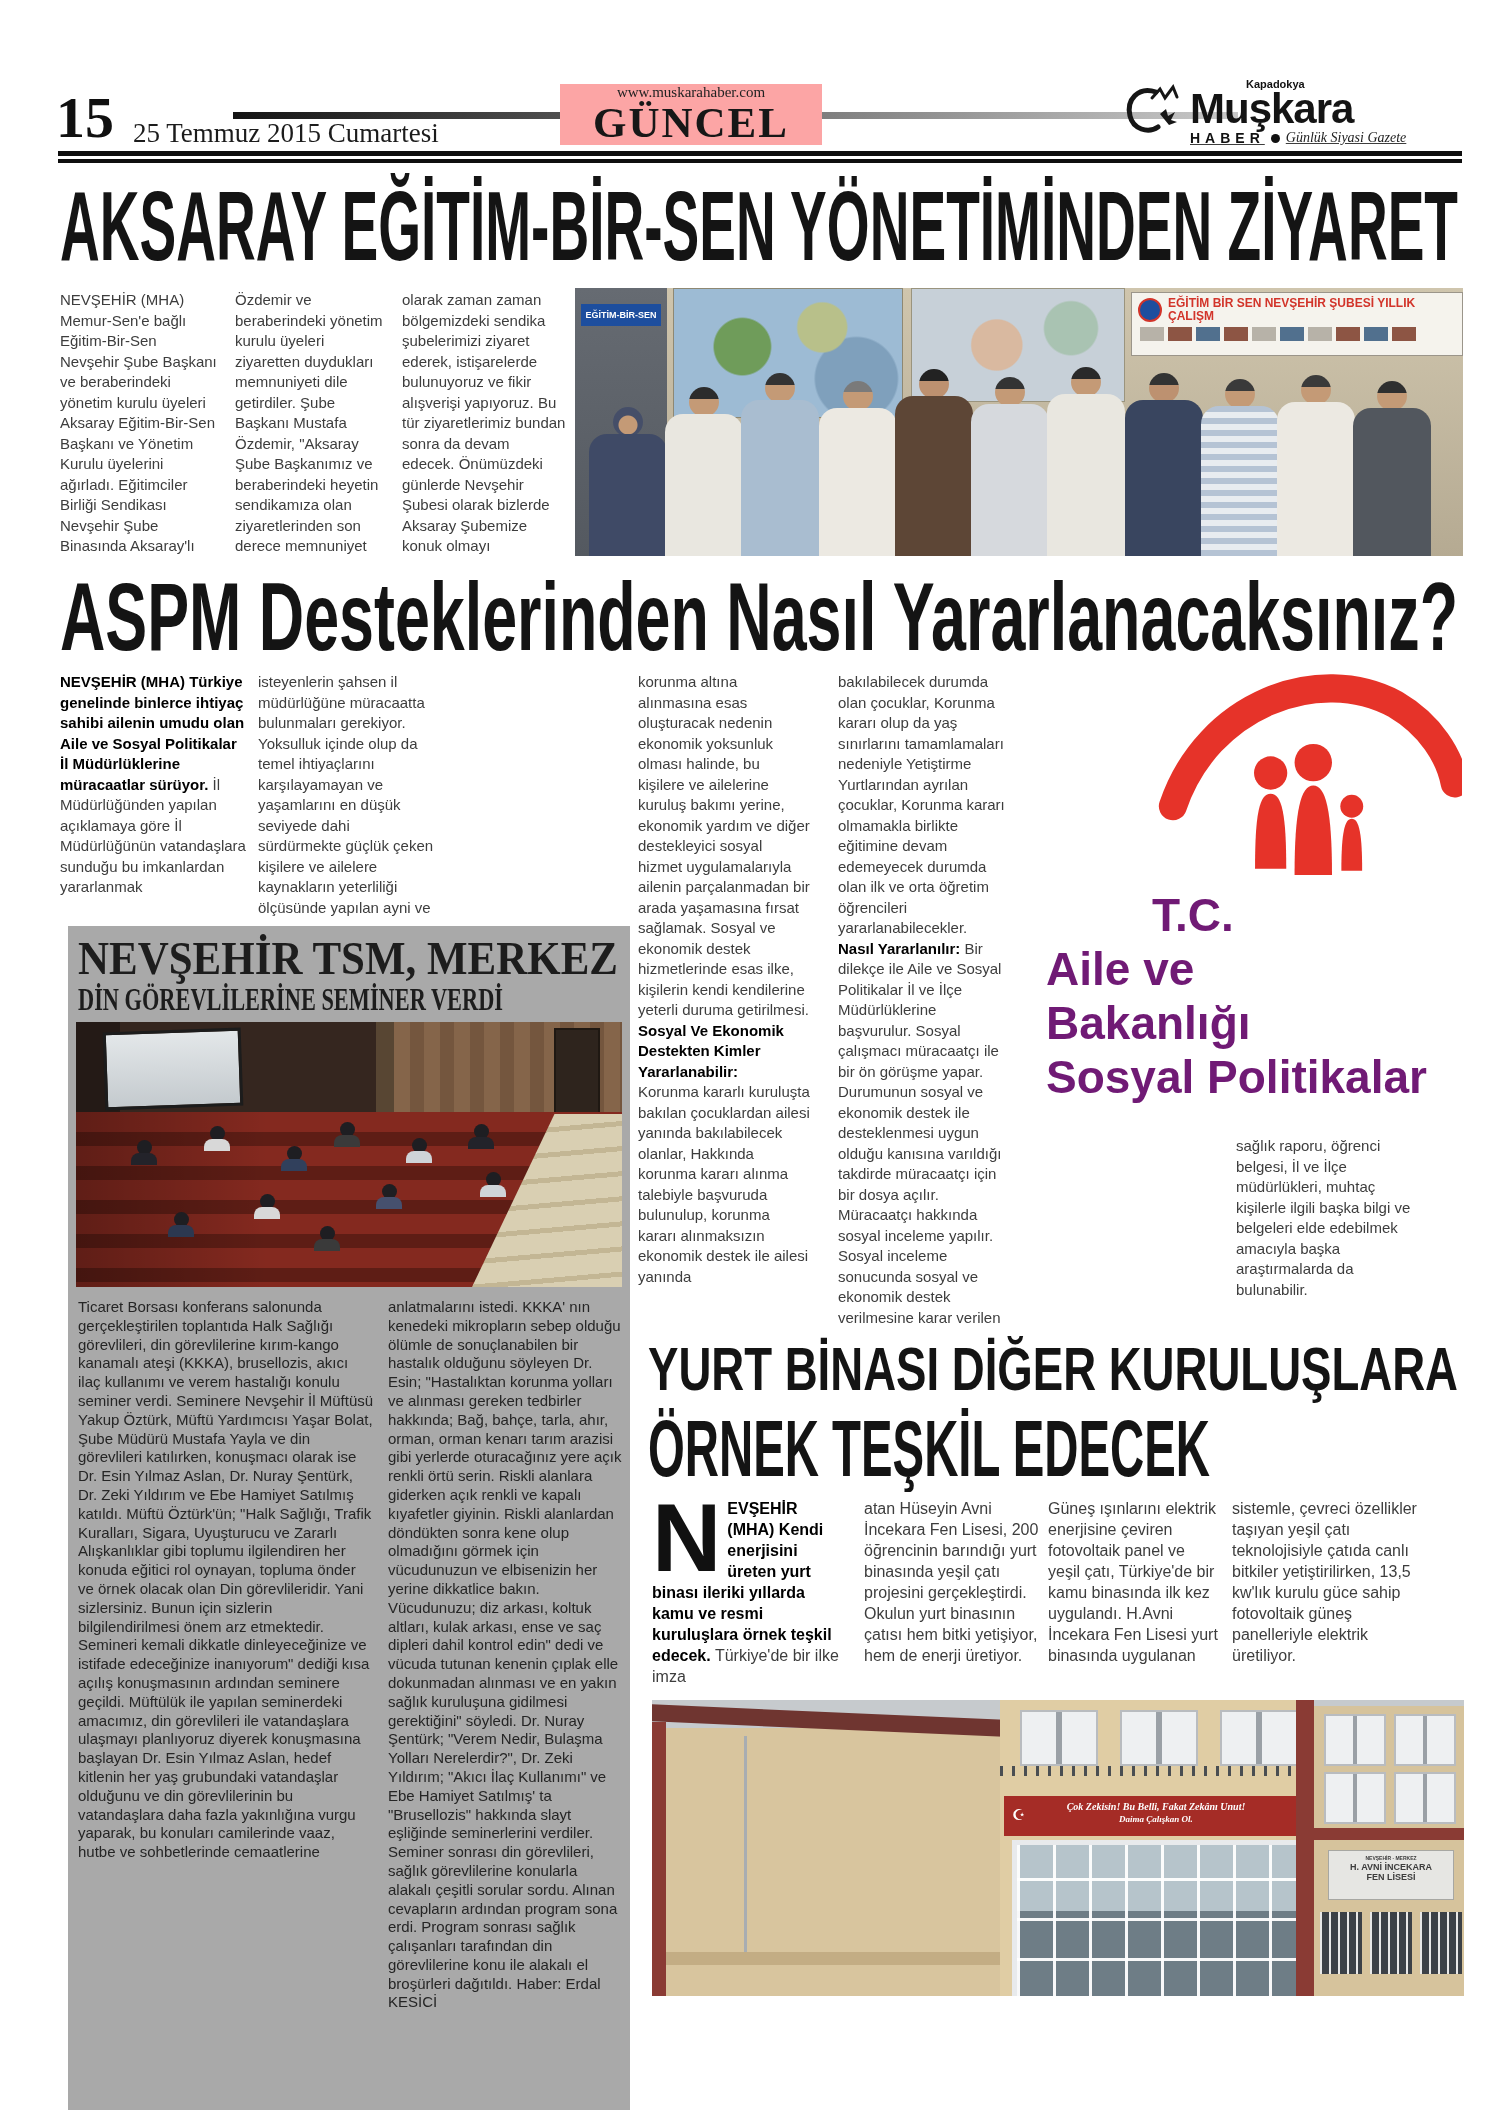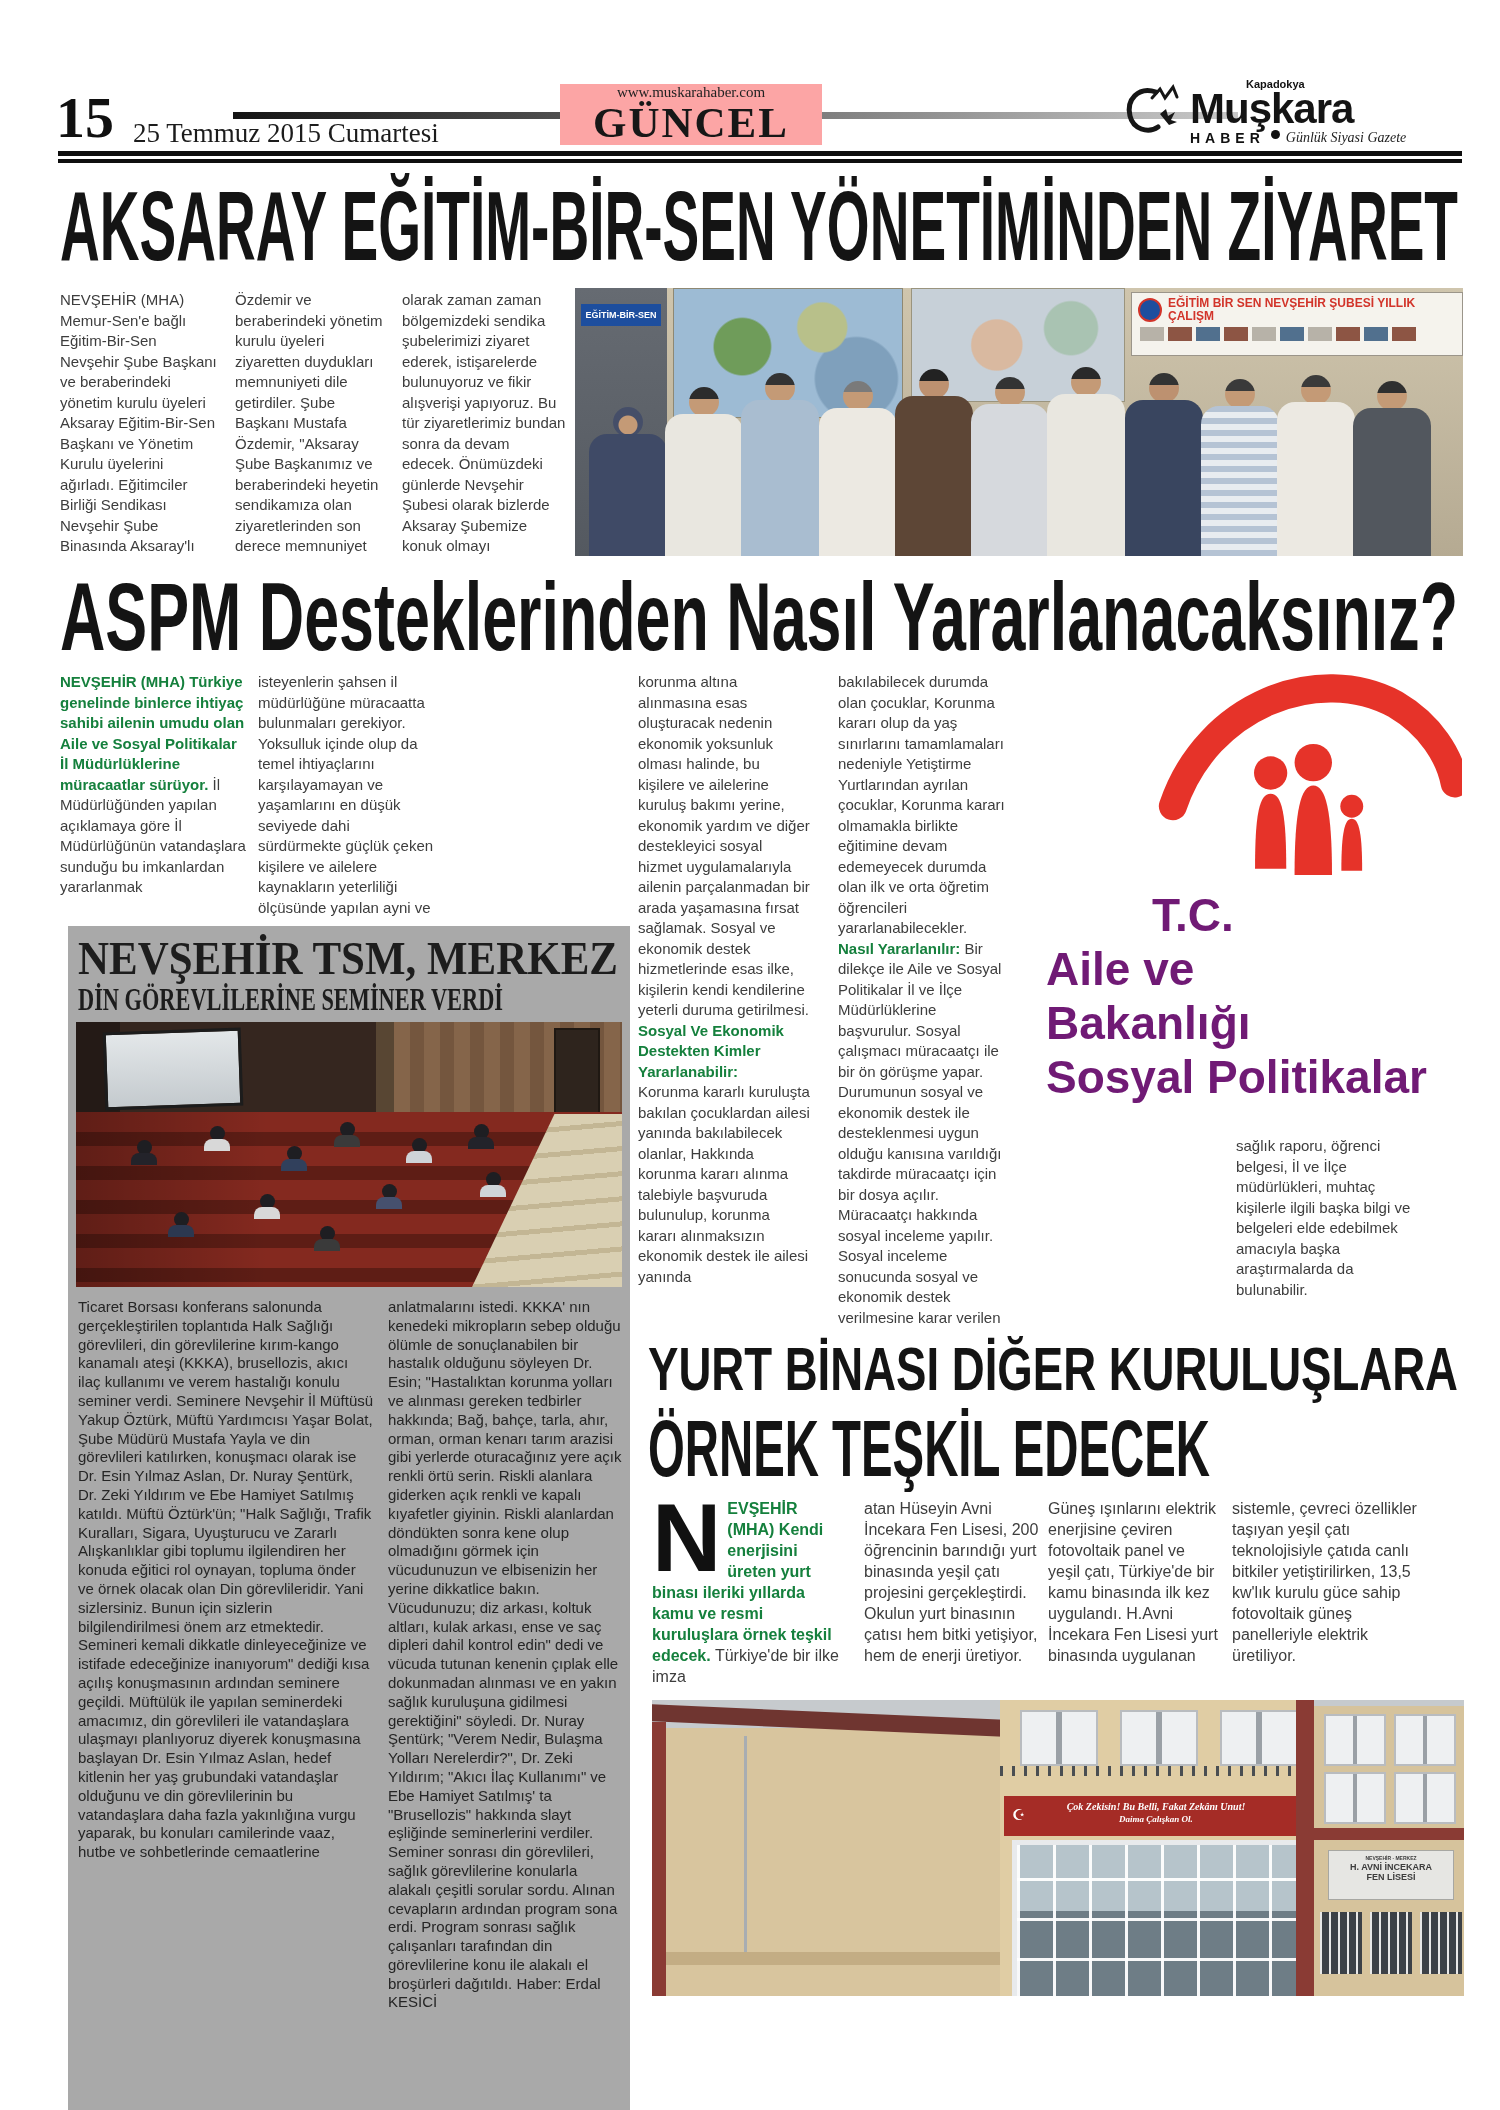--- a/index.html
+++ b/index.html
@@ -11,29 +11,29 @@
   .pagenum{left:56px;top:84px;font:bold 58px "Liberation Serif",serif;color:#101010;}
   .hdr-line{left:233px;top:112px;width:1005px;height:7px;background:linear-gradient(90deg,#141414,#c9c9c9);}
   .hdr-date{left:133px;top:118px;font:27px "Liberation Serif",serif;color:#1c1c1c;}
   .hdr-center{left:560px;top:84px;width:250px;text-align:center;background:#fca5a5;z-index:3;padding:0 6px;}
   .hdr-web{font:15px "Liberation Serif",serif;color:#222;}
   .hdr-section{font:bold 43px/44px "Liberation Serif",serif;letter-spacing:2px;color:#171717;}
   .hdr-logo{left:1122px;top:78px;width:346px;height:74px;display:flex;align-items:flex-start;}
   .logo-text{margin-left:2px;}
   .logo-region{font:bold 11px "Liberation Sans",sans-serif;color:#111;margin-left:56px;}
   .logo-brand{font:bold 42px/38px "Liberation Sans",sans-serif;letter-spacing:-1px;color:#141414;}
-  .logo-sub{display:flex;gap:6px;margin-top:2px;}
+  .logo-sub{display:flex;align-items:center;gap:6px;margin-top:2px;text-decoration:underline;}
   .logo-haber{font:bold 14px "Liberation Sans",sans-serif;letter-spacing:5px;color:#111;}
   .logo-dot{width:9px;height:9px;border-radius:50%;background:#111;}
   .logo-tag{font:italic 14px "Liberation Serif",serif;color:#222;}
   .rule1{left:58px;top:151px;width:1404px;height:5px;background:#0e0e0e;}
   .rule2{left:58px;top:159px;width:1404px;height:4px;background:#0e0e0e;}
   
   .col{font:15px/20.5px "Liberation Sans",sans-serif;color:#3d3d3d;overflow:hidden;text-align:left;}
-  .col b{color:#15803d;}
+  .col b{color:#000000;}
   
   .a1cols{left:60px;top:290px;width:506px;height:268px;display:flex;gap:15px;}
   .a1cols .col{height:268px;}
   
   .a2c{top:672px;}
   .tall{height:742px;}
   .short{height:256px;}
   
   .minis-text{left:1046px;top:888px;font:bold 46px/54px "Liberation Sans",sans-serif;color:#701a75;}
   .minis-tc{display:block;margin-left:106px;}

